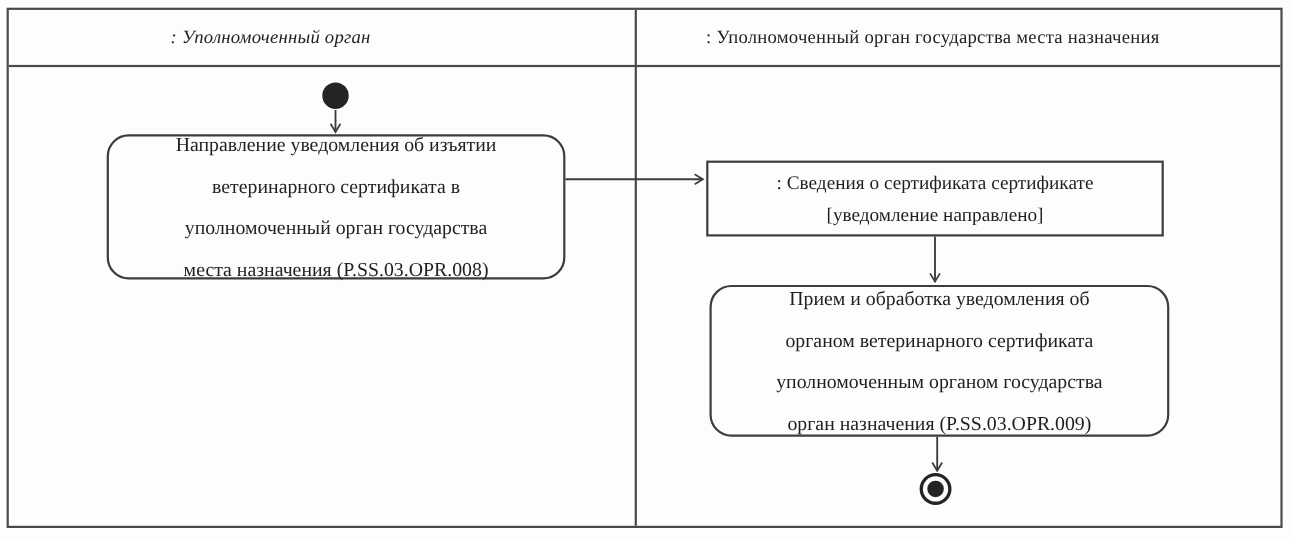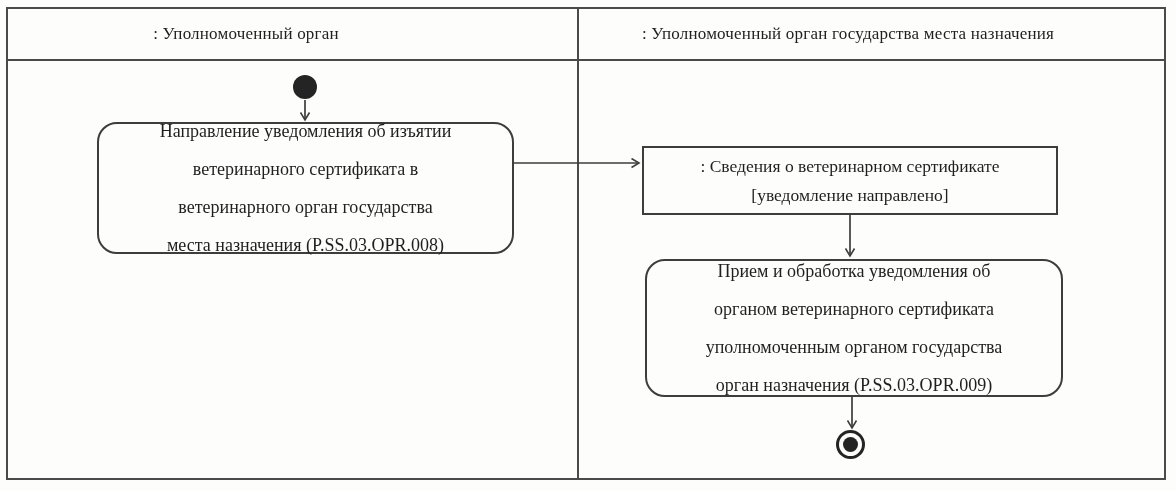--- a/index.html
+++ b/index.html
@@ -14,21 +14,21 @@
     box-sizing:border-box;border:2px solid #4a4a4a;background:transparent;
   }
   .header-row{
     position:absolute;left:0;top:0;right:0;height:50px;
     border-bottom:2px solid #4a4a4a;display:flex;box-sizing:content-box;
   }
   .header-cell{
     display:flex;align-items:center;justify-content:center;
     font-size:17px;letter-spacing:0.2px;white-space:nowrap;
   }
-  .header-cell.left{width:476px;}
+  .header-cell.left{width:476px;font-style:italic;}
   .header-cell.right{flex:1;padding-left:48px;}
   .lane-divider{
     position:absolute;left:569px;top:0;bottom:0;width:2px;background:#4a4a4a;
   }
   .initial-node{
     position:absolute;left:293px;top:75px;width:24px;height:24px;
     border-radius:50%;background:#242424;
   }
   .activity{
     position:absolute;box-sizing:border-box;
@@ -69,26 +69,26 @@
       </div>
     </div>
     <div class="lane-divider"></div>
   </div>
 
   <div class="initial-node"></div>
 
   <div class="activity box1">
     <div>Направление уведомления об изъятии</div>
     <div>ветеринарного сертификата в</div>
-    <div>ветеринарного орган государства</div>
+    <div>уполномоченный орган государства</div>
     <div>места назначения (P.SS.03.OPR.008)</div>
   </div>
 
   <div class="object-box">
-    <div>: Сведения о ветеринарном сертификате</div>
+    <div>: Сведения о сертификата сертификате</div>
     <div>[уведомление направлено]</div>
   </div>
 
   <div class="activity box2">
     <div>Прием и обработка уведомления об</div>
     <div>органом ветеринарного сертификата</div>
     <div>уполномоченным органом государства</div>
     <div>орган назначения (P.SS.03.OPR.009)</div>
   </div>
 

